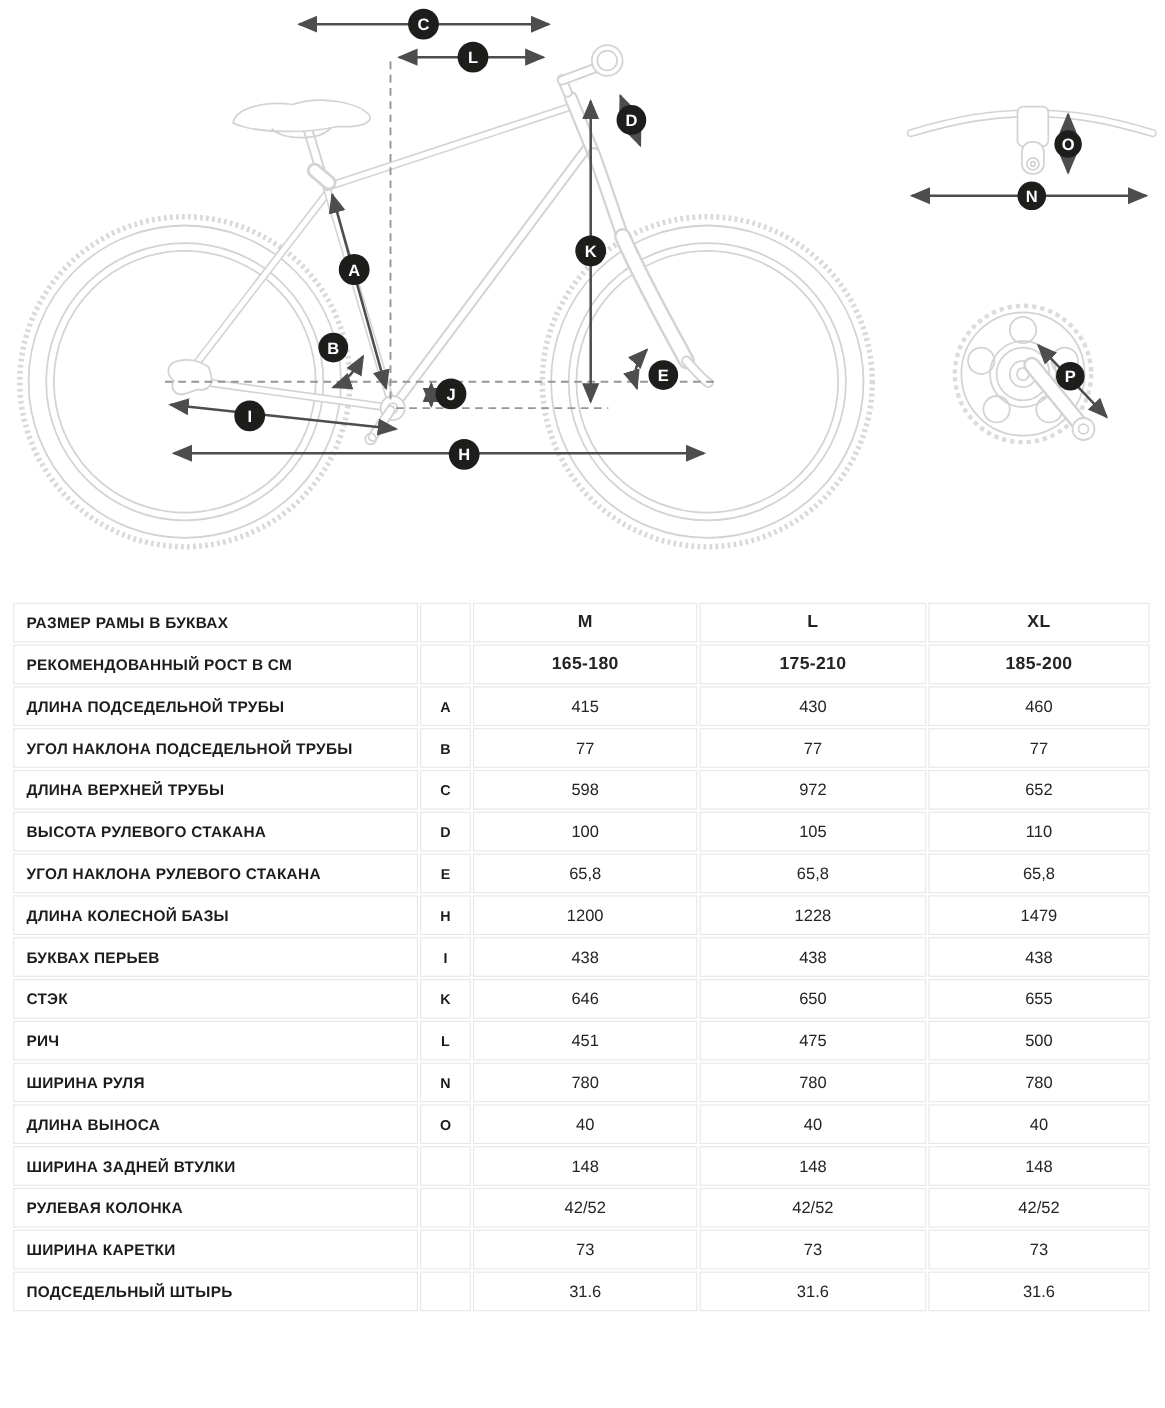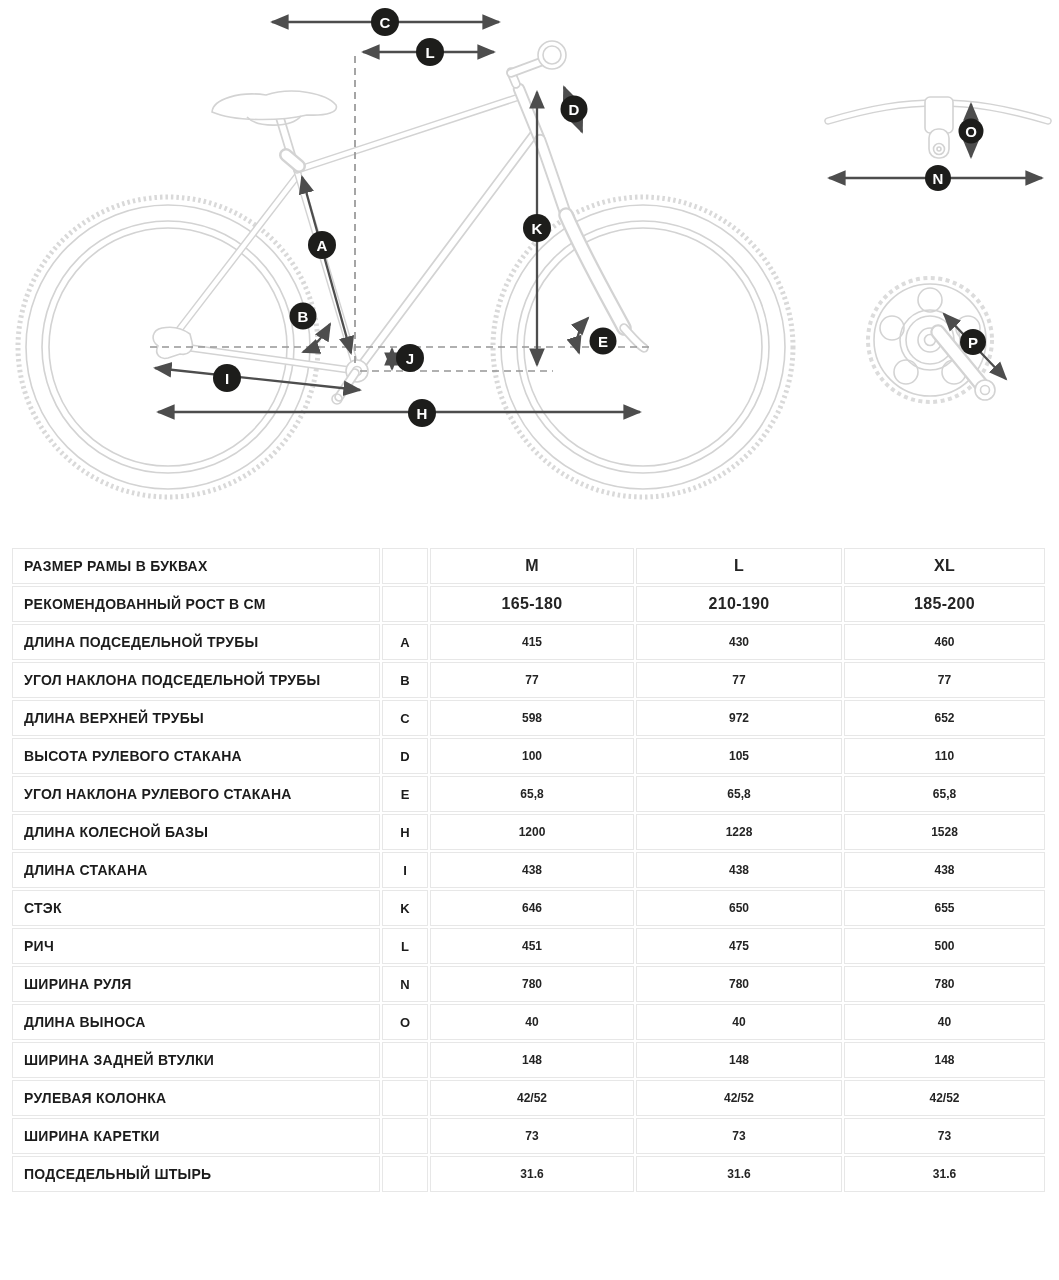--- a/index.html
+++ b/index.html
@@ -37,21 +37,21 @@
   .spec-table {
     margin:0 0 0 10px; width:1037px;
     border-collapse:separate; border-spacing:2px; table-layout:fixed;
   }
   .spec-table td {
     background:#ffffff; border:1px solid #e7e7e7;
     height:36px; vertical-align:middle; overflow:hidden; white-space:nowrap;
   }
   td.c-label { text-align:left; padding-left:11px; font-size:14px; font-weight:600; letter-spacing:.25px; color:#1c1c1c;margin-top:44px; }
   td.c-letter { text-align:center; font-size:13px; font-weight:700; }
-  td.c-val { text-align:center; font-size:12px; font-weight:700; color:#242424; }
+  td.c-val { text-align:center; font-size:15px; font-weight:400; color:#242424; }
   tr.bold-row td.c-val { font-weight:700; font-size:16px; letter-spacing:.3px; }
 </style>
 </head>
 <body>
 
 <div class="diagram-wrap">
 <svg viewBox="0 0 1059 546" width="1059" height="546">
   <defs>
     <marker id="ae" viewBox="0 0 10 10" refX="8.5" refY="5" markerWidth="8.5" markerHeight="8.5" orient="auto">
       <path d="M0,1 L9.5,5 L0,9 Z" fill="#4d4d4d"></path>
@@ -243,21 +243,21 @@
     <td class="c-label">РАЗМЕР РАМЫ В БУКВАХ</td>
     <td class="c-letter"></td>
     <td class="c-val">M</td>
     <td class="c-val">L</td>
     <td class="c-val">XL</td>
   </tr>
       <tr class="bold-row">
     <td class="c-label">РЕКОМЕНДОВАННЫЙ РОСТ В СМ</td>
     <td class="c-letter"></td>
     <td class="c-val">165-180</td>
-    <td class="c-val">210-190</td>
+    <td class="c-val">175-210</td>
     <td class="c-val">185-200</td>
   </tr>
       <tr>
     <td class="c-label">ДЛИНА ПОДСЕДЕЛЬНОЙ ТРУБЫ</td>
     <td class="c-letter">A</td>
     <td class="c-val">415</td>
     <td class="c-val">430</td>
     <td class="c-val">460</td>
   </tr>
       <tr>
@@ -286,24 +286,24 @@
     <td class="c-letter">E</td>
     <td class="c-val">65,8</td>
     <td class="c-val">65,8</td>
     <td class="c-val">65,8</td>
   </tr>
       <tr>
     <td class="c-label">ДЛИНА КОЛЕСНОЙ БАЗЫ</td>
     <td class="c-letter">H</td>
     <td class="c-val">1200</td>
     <td class="c-val">1228</td>
-    <td class="c-val">1528</td>
-  </tr>
-      <tr>
-    <td class="c-label">ДЛИНА СТАКАНА</td>
+    <td class="c-val">1479</td>
+  </tr>
+      <tr>
+    <td class="c-label">БУКВАХ ПЕРЬЕВ</td>
     <td class="c-letter">I</td>
     <td class="c-val">438</td>
     <td class="c-val">438</td>
     <td class="c-val">438</td>
   </tr>
       <tr>
     <td class="c-label">СТЭК</td>
     <td class="c-letter">K</td>
     <td class="c-val">646</td>
     <td class="c-val">650</td>

